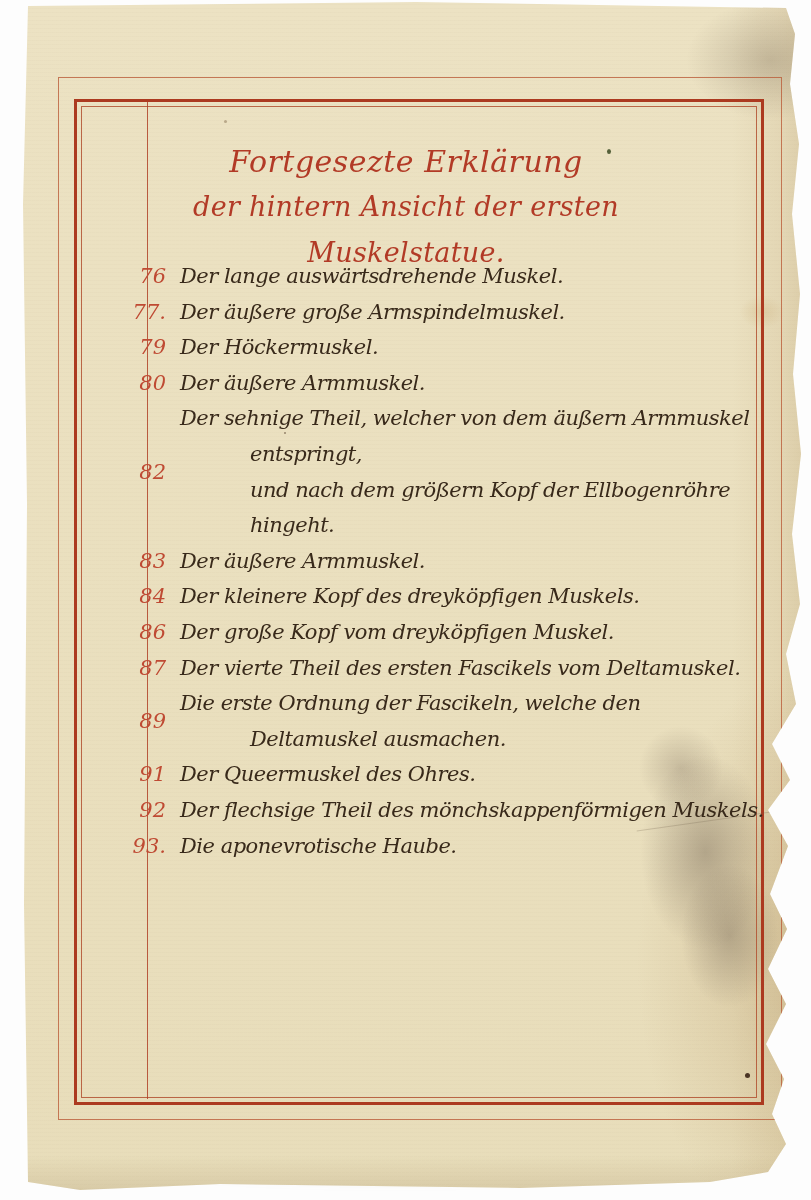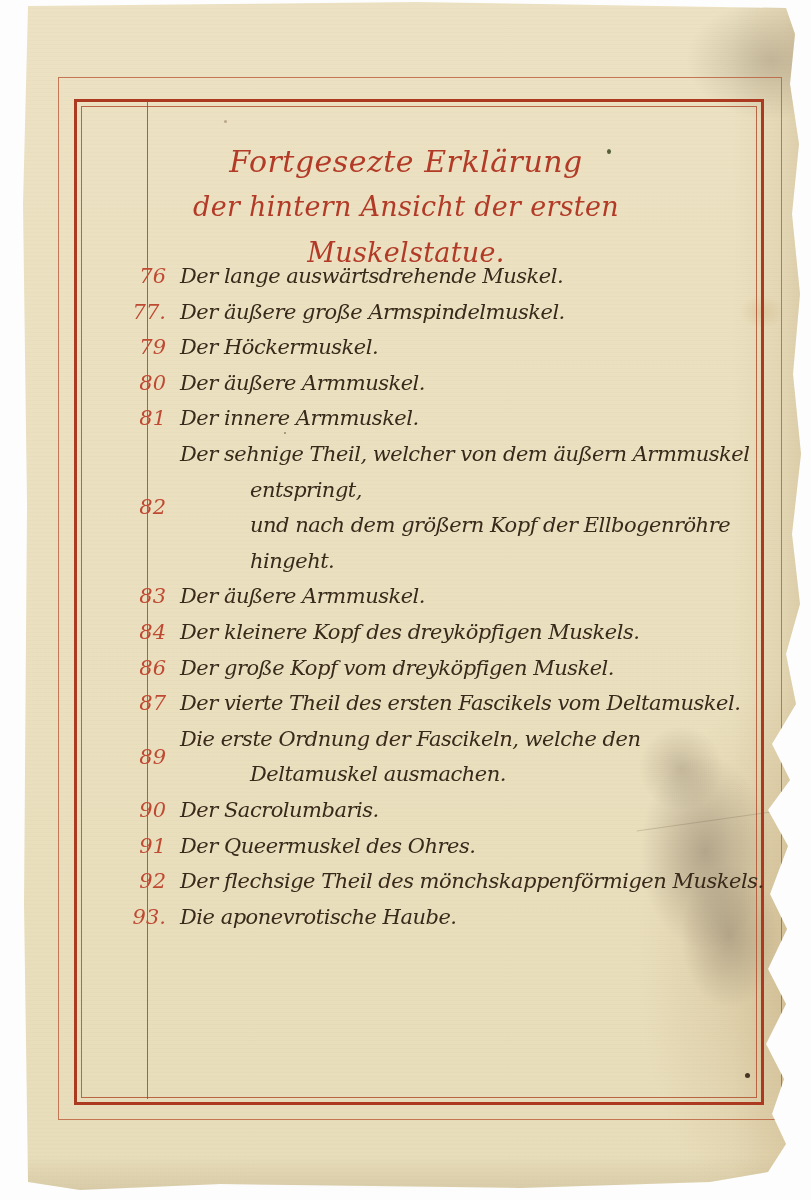--- a/index.html
+++ b/index.html
@@ -91,24 +91,20 @@
   <div class="entry">
     <div class="entry-num">79</div>
     <div class="entry-text">Der Höckermuskel.</div>
   </div>
 
   <div class="entry">
     <div class="entry-num">80</div>
     <div class="entry-text">Der äußere Armmuskel.</div>
   </div>
 
-  <div class="entry">
-    <div class="entry-num">81</div>
-    <div class="entry-text">Der innere Armmuskel.</div>
-  </div>
 
   <div class="entry">
     <div class="entry-num">82</div>
     <div class="entry-text">Der sehnige Theil, welcher von dem äußern Armmuskel entspringt,
 und nach dem größern Kopf der Ellbogenröhre hingeht.</div>
   </div>
 
   <div class="entry">
     <div class="entry-num">83</div>
     <div class="entry-text">Der äußere Armmuskel.</div>
@@ -129,24 +125,20 @@
     <div class="entry-num">87</div>
     <div class="entry-text">Der vierte Theil des ersten Fascikels vom Deltamuskel.</div>
   </div>
 
 
   <div class="entry">
     <div class="entry-num">89</div>
     <div class="entry-text">Die erste Ordnung der Fascikeln, welche den Deltamuskel ausmachen.</div>
   </div>
 
-  <div class="entry">
-    <div class="entry-num">90</div>
-    <div class="entry-text">Der Sacrolumbaris.</div>
-  </div>
 
   <div class="entry">
     <div class="entry-num">91</div>
     <div class="entry-text">Der Queermuskel des Ohres.</div>
   </div>
 
   <div class="entry">
     <div class="entry-num">92</div>
     <div class="entry-text">Der flechsige Theil des mönchskappenförmigen Muskels.</div>
   </div>

